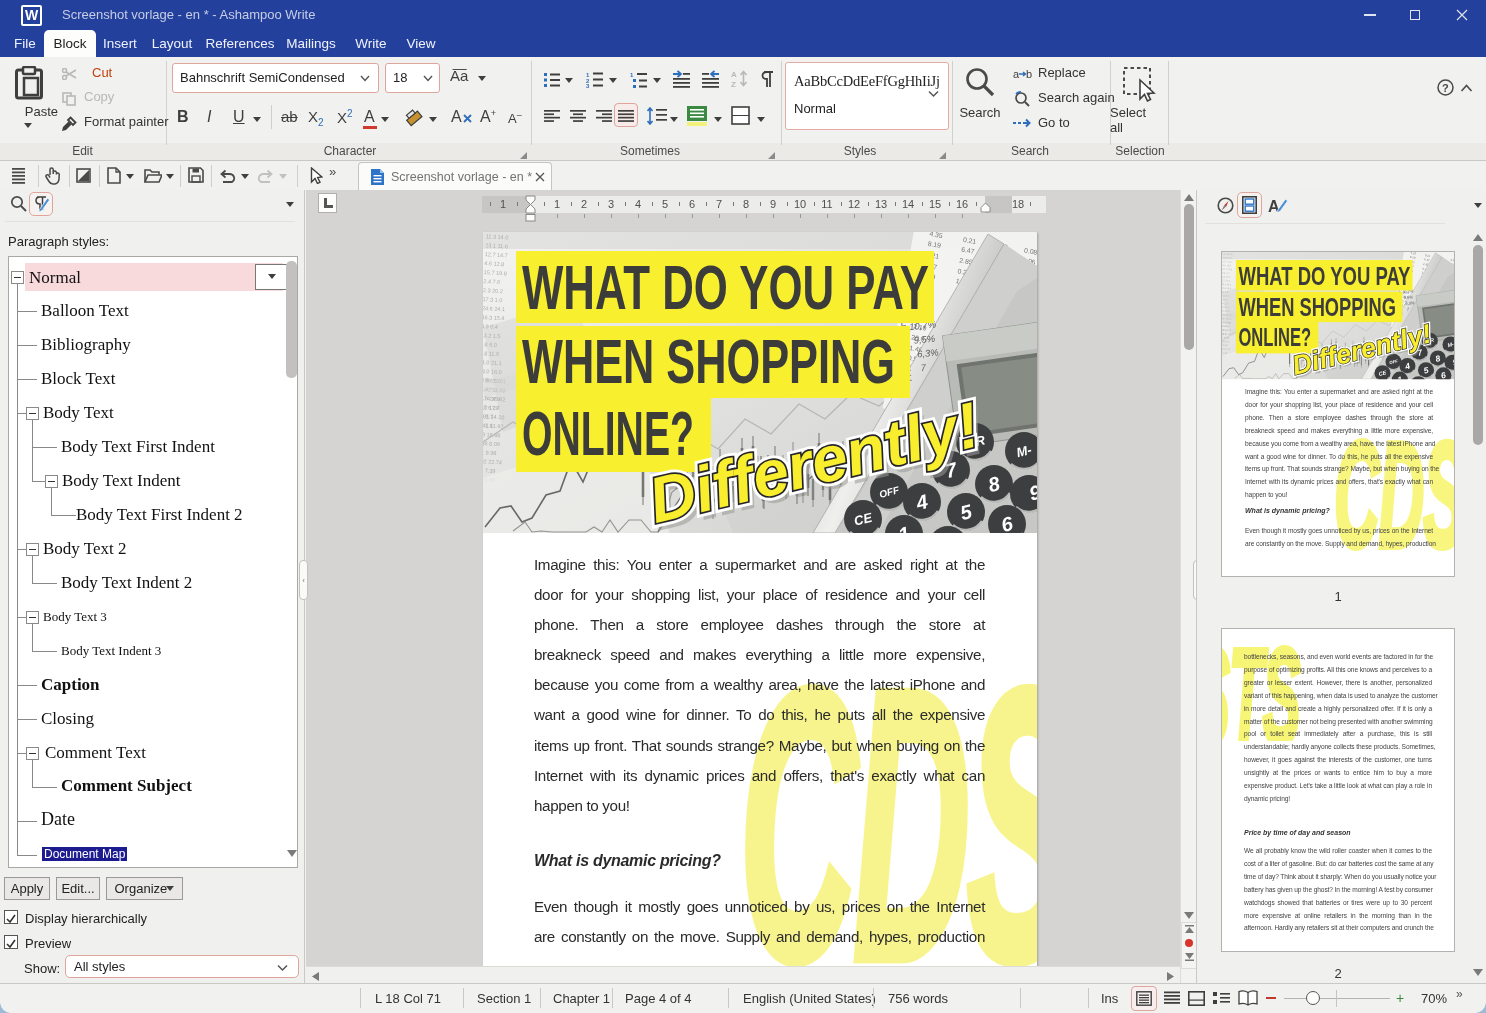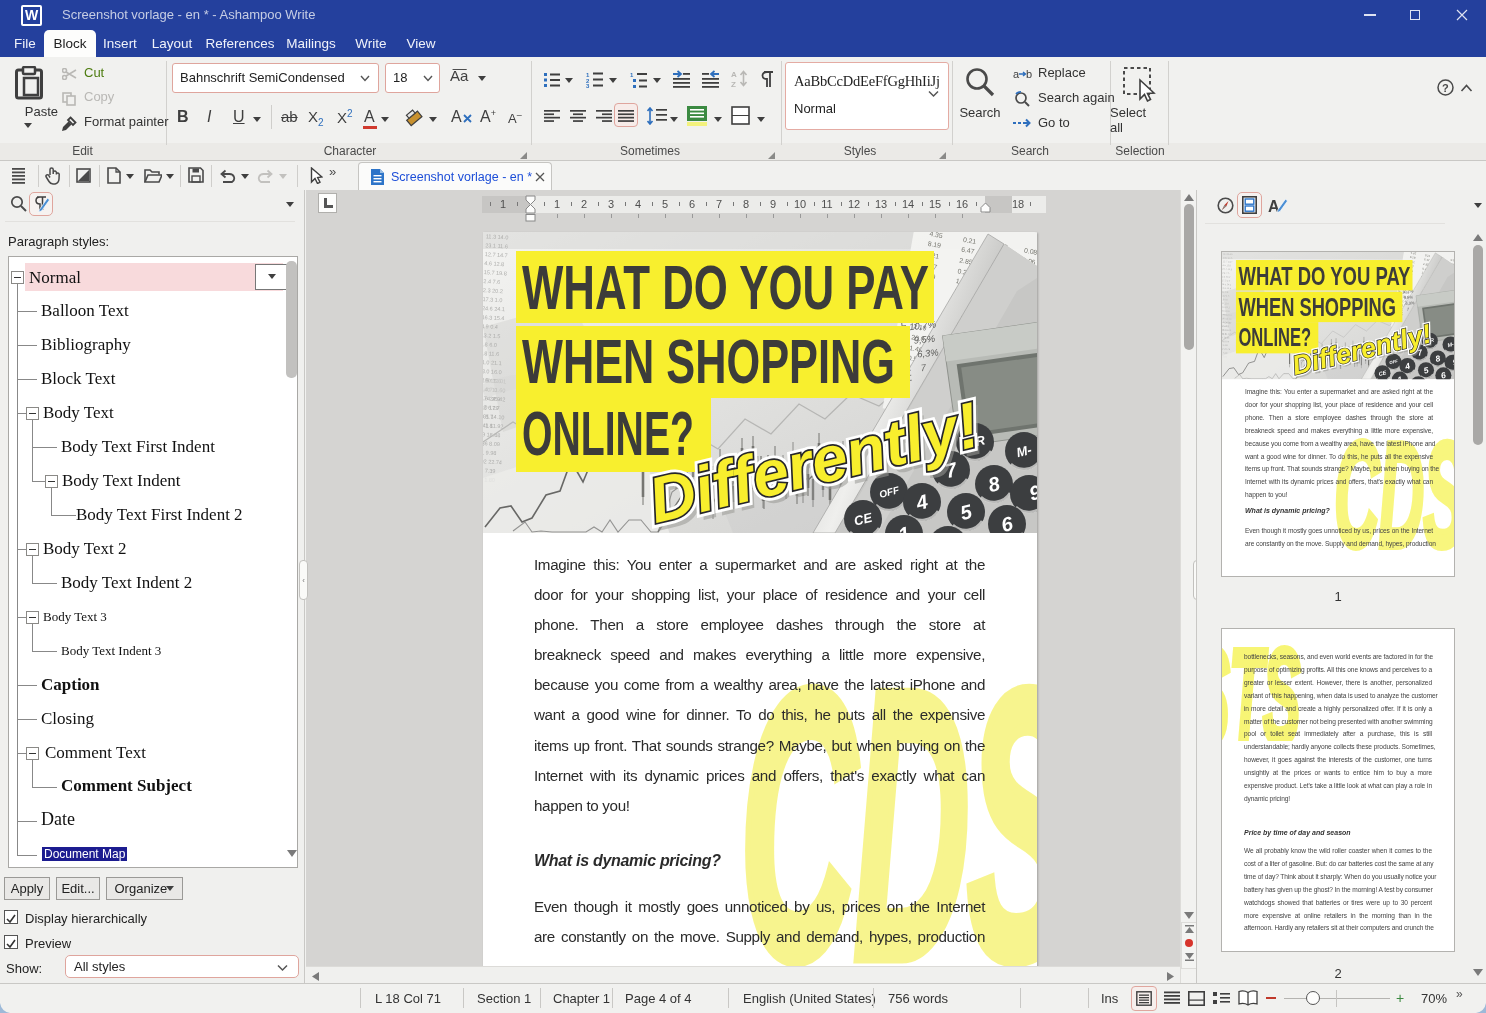--- a/index.html
+++ b/index.html
@@ -109,21 +109,21 @@
     </svg>
     <div class="abs rbtnlabel" style="left:0px;top:47px;width:58px;text-align:right;">Paste</div>
     <div class="abs" style="left:24px;top:66px;width:0;height:0;border-left:4px solid transparent;border-right:4px solid transparent;border-top:5px solid #3f3f3f;"></div>
     <svg class="abs" style="left:62px;top:11px;" width="15" height="12" viewBox="0 0 15 12">
       <g stroke="#b9b8b5" stroke-width="1.6" fill="none">
       <circle cx="2.5" cy="2.5" r="2"></circle>
           <circle cx="2.5" cy="9.5" r="2"></circle>
       <path d="M4 4 L14 10 M4 8 L14 2"></path>
         </g>
     </svg>
-    <div class="abs rbtnlabel" style="left:84px;top:8px;color:#4d7c0f;">Cut</div>
+    <div class="abs rbtnlabel" style="left:92px;top:8px;color:#c2410c;">Cut</div>
     <svg class="abs" style="left:62px;top:35px;" width="14" height="14" viewBox="0 0 14 14">
       <g stroke="#b9b8b5" stroke-width="1.6" fill="none">
       <rect x="1" y="1" width="8" height="9"></rect>
           <rect x="5" y="4" width="8" height="9" fill="#f1f1ef"></rect>
         </g>
     </svg>
     <div class="abs rbtnlabel" style="left:84px;top:32px;color:#b9b8b5;">Copy</div>
     <svg class="abs" style="left:61px;top:59px;" width="16" height="16" viewBox="0 0 16 16">
       <g fill="#3f3f3f">
           <path d="M9.5 1.5 L14.5 6.5 L12 9 L7 4 Z" fill="none" stroke="#3f3f3f" stroke-width="1.8"></path>
@@ -393,21 +393,21 @@
   <div id="doctab">
     <svg class="abs" style="left:12px;top:6px;" width="13" height="16" viewBox="0 0 13 16">
       <path d="M0 0 L9 0 L13 4 L13 16 L0 16 Z" fill="#2d74c8"></path>
       <path d="M9 0 L9 4 L13 4 Z" fill="#9cbfe4"></path>
       <g fill="#fff">
           <rect x="2.5" y="6" width="8" height="1.4"></rect>
           <rect x="2.5" y="9" width="8" height="1.4"></rect>
           <rect x="2.5" y="12" width="8" height="1.4"></rect>
         </g>
     </svg>
-    <div class="abs" style="left:32px;top:7px;font-size:12.5px;color:#1d4ed8;">Screenshot vorlage - en *</div>
+    <div class="abs" style="left:32px;top:7px;font-size:12.5px;color:#737373;">Screenshot vorlage - en *</div>
     <svg class="abs" style="left:176px;top:9px;" width="10" height="10" viewBox="0 0 10 10">
       <path d="M1 1 L9 9 M9 1 L1 9" stroke="#555" stroke-width="1.3"></path>
     </svg>
   </div>
 </div>
 <div id="leftpanel">
   <svg class="abs" style="left:10px;top:5px;" width="17" height="17" viewBox="0 0 17 17">
     <circle cx="7" cy="7" r="5.2" fill="none" stroke="#4a4a4a" stroke-width="1.7"></circle>
     <path d="M11 11 L16 16" stroke="#4a4a4a" stroke-width="2"></path>
   </svg>
@@ -481,21 +481,21 @@
   <div class="pbtn" style="left:106px;top:687px;width:77px;height:23px;line-height:21px;">Organize &nbsp;</div>
   <div class="abs caret" style="left:166px;top:696px;"></div>
   <div class="cb" style="left:4px;top:720px;"><svg width="12" height="12" viewBox="0 0 12 12">
         <path d="M2 6 L5 9 L10 2" stroke="#333" stroke-width="1.6" fill="none"></path>
       </svg></div>
   <div class="cbl" style="left:25px;top:721px;">Display hierarchically</div>
   <div class="cb" style="left:4px;top:745px;"><svg width="12" height="12" viewBox="0 0 12 12">
         <path d="M2 6 L5 9 L10 2" stroke="#333" stroke-width="1.6" fill="none"></path>
       </svg></div>
   <div class="cbl" style="left:25px;top:746px;">Preview</div>
-  <div class="cbl" style="left:6px;top:771px;text-align:right;">Show:</div>
+  <div class="cbl" style="left:24px;top:771px;text-align:right;">Show:</div>
   <div class="abs" style="left:65px;top:765px;width:234px;height:23px;background:#fff;border:1px solid #dfa59d;border-radius:5px;font-size:13px;color:#222;line-height:21px;padding-left:8px;">All styles
     <svg class="abs" style="right:10px;top:8px;" width="11" height="8" viewBox="0 0 11 8">
         <path d="M1 1.5 L5.5 6 L10 1.5" stroke="#555" stroke-width="1.5" fill="none"></path>
       </svg>
   </div>
 </div>
 <div id="docarea">
   <div class="abs" style="left:12px;top:3px;width:19px;height:20px;background:#fdfdfc;border:1px solid #b0afac;">
     <svg width="11" height="11" viewBox="0 0 11 11" style="margin:4px 0 0 4px;">
         <path d="M1 0 L1 10 L10 10 L10 7 L4 7 L4 0 Z" fill="#555"></path>

